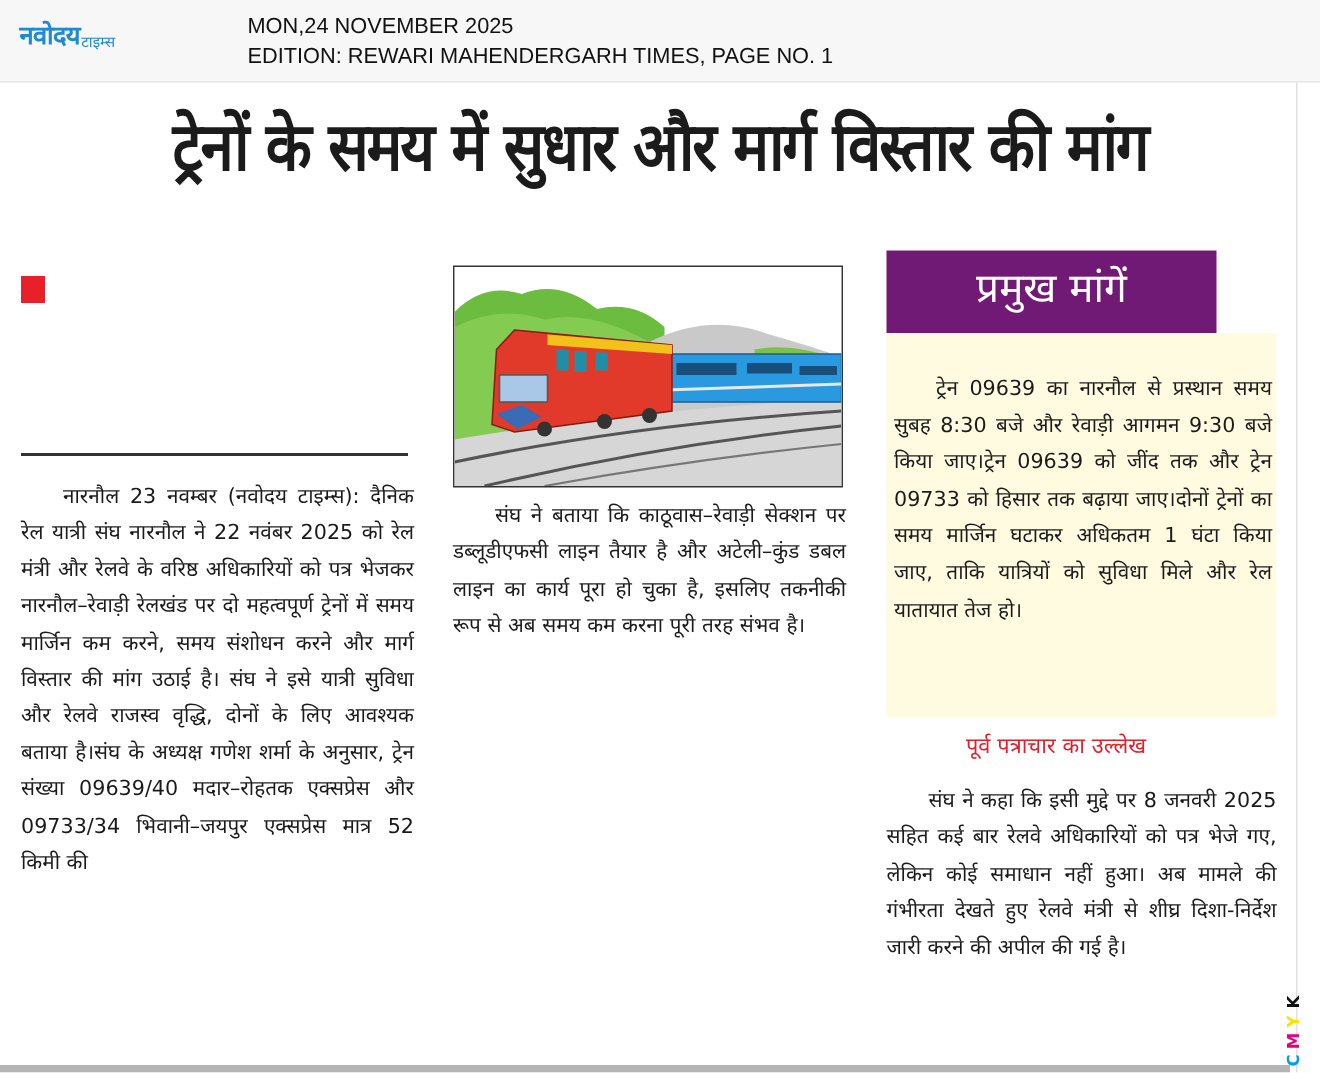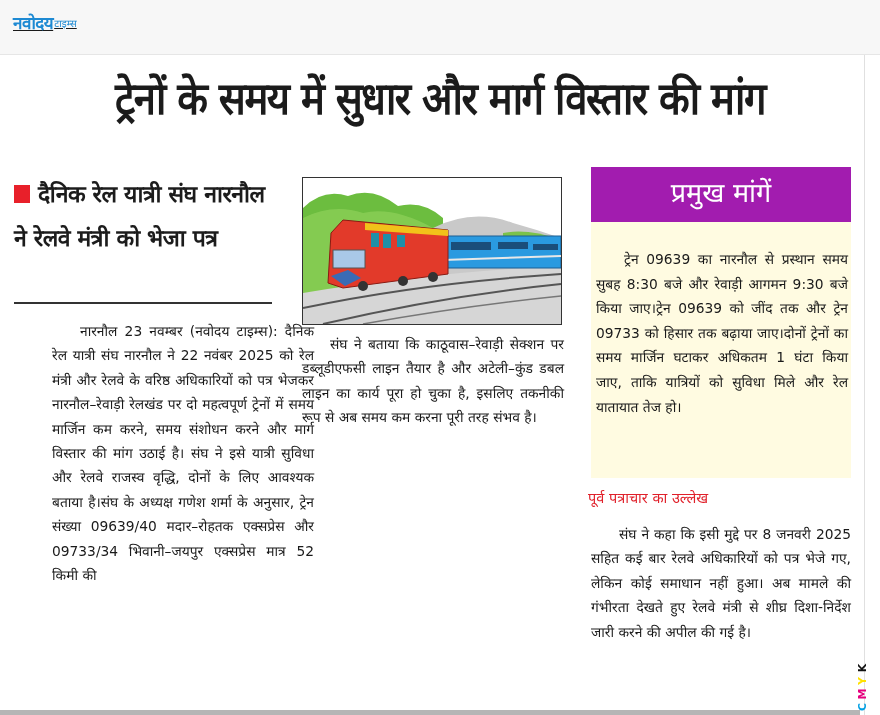--- a/index.html
+++ b/index.html
@@ -1,69 +1,73 @@
 <!DOCTYPE html>
 <html><head>
   <meta charset="utf-8">
   <style>
     * { box-sizing: border-box; margin: 0; padding: 0; }
     html, body { width: 880px; height: 715px; overflow: hidden; background: #ffffff; }
     body { font-family: "DejaVu Sans", sans-serif; color: #1a1a1a; position: relative; }
 
     .topbar { position: absolute; left: 0; top: 0; width: 880px; height: 55px; background: #f7f7f7; border-bottom: 1px solid #e6e6e6; }
-    .logo { position: absolute; left: 13px; top: 11px; display: flex; align-items: center; text-decoration: underline; }
+    .logo { position: absolute; left: 13px; top: 11px; display: flex; align-items: flex-end; }
     .logo-main { font-family: "DejaVu Sans", sans-serif; font-weight: bold; font-size: 17px; color: #1e8ad3; letter-spacing: -0.5px; }
     .logo-sub { font-family: "DejaVu Sans", sans-serif; font-size: 10px; color: #1e8ad3; margin-left: 1px; }
     .meta { position: absolute; left: 165px; top: 8px; font-family: "Liberation Sans", sans-serif; font-size: 14.5px; line-height: 20px; color: #111; }
 
     .headline { position: absolute; left: 0; top: 64px; width: 880px; text-align: center; font-family: "DejaVu Sans", sans-serif; font-weight: bold; font-size: 40px; line-height: 62px; color: #1b1b1b; letter-spacing: -1.5px; transform: scaleY(1.12); transform-origin: top center; }
 
     .right-rule { position: absolute; left: 864px; top: 55px; width: 1px; height: 660px; background: #e0e0e0; }
 
     
     .subhead { position: absolute; left: 14px; top: 172px; width: 262px; font-family: "DejaVu Sans", sans-serif; font-weight: bold; font-size: 23px; line-height: 44px; color: #1c1c1c; letter-spacing: -0.5px; }
     .bullet { display: inline-block; width: 16px; height: 18px; background: #e8202a; margin-right: 8px; vertical-align: -1px; }
     .subhead-rule { position: absolute; left: 14px; top: 302px; width: 258px; height: 1.5px; background: #333; }
     .col { position: absolute; font-family: "DejaVu Sans", sans-serif; font-size: 13.8px; line-height: 24.4px; color: #1a1a1a; text-align: justify; }
-    .col1 { left: 14px; top: 319px; width: 262px; margin-left: 38px; }
+    .col1 { left: 14px; top: 319px; width: 262px; }
     .indent { text-indent: 28px; }
 
     
     .photo { position: absolute; left: 302px; top: 177px; width: 260px; height: 148px; border: 1.5px solid #333; background: #fff; overflow: hidden; }
     .col2 { left: 302px; top: 332px; width: 262px; }
     .col2 p + p { margin-top: 0; }
 
     
-    .box-head { position: absolute; left: 591px; top: 167px; width: 260px; height: 55px; background: #a21caf; color: #fff; text-align: center; font-family: "DejaVu Sans", sans-serif; font-size: 27px; line-height: 52px; }
+    .box-head { position: absolute; left: 591px; top: 167px; width: 220px; height: 55px; background: #701a75; color: #fff; text-align: center; font-family: "DejaVu Sans", sans-serif; font-size: 27px; line-height: 52px; }
     .box-body { position: absolute; left: 591px; top: 222px; width: 260px; height: 256px; background: #fffbe1; }
     .box-text { position: absolute; left: 596px; top: 227px; width: 252px; font-size: 13.8px; line-height: 24.6px; margin-top: 20px; }
-    .subsection { position: absolute; left: 588px; top: 487px; font-family: "DejaVu Sans", sans-serif; font-size: 14.5px; color: #e0202a; line-height: 22px; }
+    .subsection { position: absolute; left: 644px; top: 487px; font-family: "DejaVu Sans", sans-serif; font-size: 14.5px; color: #e0202a; line-height: 22px; }
     .col3 { left: 591px; top: 510px; width: 260px; margin-top: 12px; }
 
     .cmyk { position: absolute; left: 856px; top: 655px; width: 14px; height: 60px; }
     .cmyk span { position: absolute; left: 0; width: 14px; font-family: "DejaVu Sans", sans-serif; font-weight: bold; font-size: 11px; transform: rotate(-90deg); text-align: center; line-height: 12px; }
 
     .bottom-bar { position: absolute; left: 0; top: 710px; width: 860px; height: 5px; background: #b5b5b5; }
   </style>
 </head>
 <body>
 
 <div class="topbar">
   <div class="logo">
     <span class="logo-main">नवोदय</span>
     <span class="logo-sub">टाइम्स</span>
   </div>
+  <div class="meta">
+    <div>MON,24 NOVEMBER 2025</div>
+    <div>EDITION: REWARI MAHENDERGARH TIMES, PAGE NO. 1</div>
+  </div>
 </div>
 
 <h1 class="headline">ट्रेनों के समय में सुधार और मार्ग विस्तार की मांग</h1>
 
 <div class="right-rule"></div>
 
 <div class="subhead">
-  <span class="bullet"></span><span>दैनिक रेल यात्री संघ नारनौल ने रेलवे मंत्री को भेजा पत्र</span>
+  <span class="bullet"></span>
 </div>
 <div class="subhead-rule"></div>
 <p class="col col1 indent">नारनौल 23 नवम्बर (नवोदय टाइम्स): दैनिक रेल यात्री संघ नारनौल ने 22 नवंबर 2025 को रेल मंत्री और रेलवे के वरिष्ठ अधिकारियों को पत्र भेजकर नारनौल–रेवाड़ी रेलखंड पर दो महत्वपूर्ण ट्रेनों में समय मार्जिन कम करने, समय संशोधन करने और मार्ग विस्तार की मांग उठाई है। संघ ने इसे यात्री सुविधा और रेलवे राजस्व वृद्धि, दोनों के लिए आवश्यक बताया है।संघ के अध्यक्ष गणेश शर्मा के अनुसार, ट्रेन संख्या 09639/40 मदार–रोहतक एक्सप्रेस और 09733/34 भिवानी–जयपुर एक्सप्रेस मात्र 52 किमी की</p>
 
 <div class="photo">
   <svg width="258" height="146" viewBox="0 0 258 146">
     <rect x="0" y="0" width="258" height="146" fill="#ffffff"></rect>
     <path d="M0 30 Q20 10 45 18 Q70 8 95 28 Q120 22 140 40 L140 110 L0 118 Z" fill="#6cbd3f"></path>
     <path d="M0 40 Q30 25 60 35 Q90 28 130 50 L130 110 L0 115 Z" fill="#8fd15a" opacity="0.7"></path>
     <path d="M130 50 Q170 30 210 45 Q235 52 258 60 L258 90 L130 100 Z" fill="#c9c9c9"></path>

